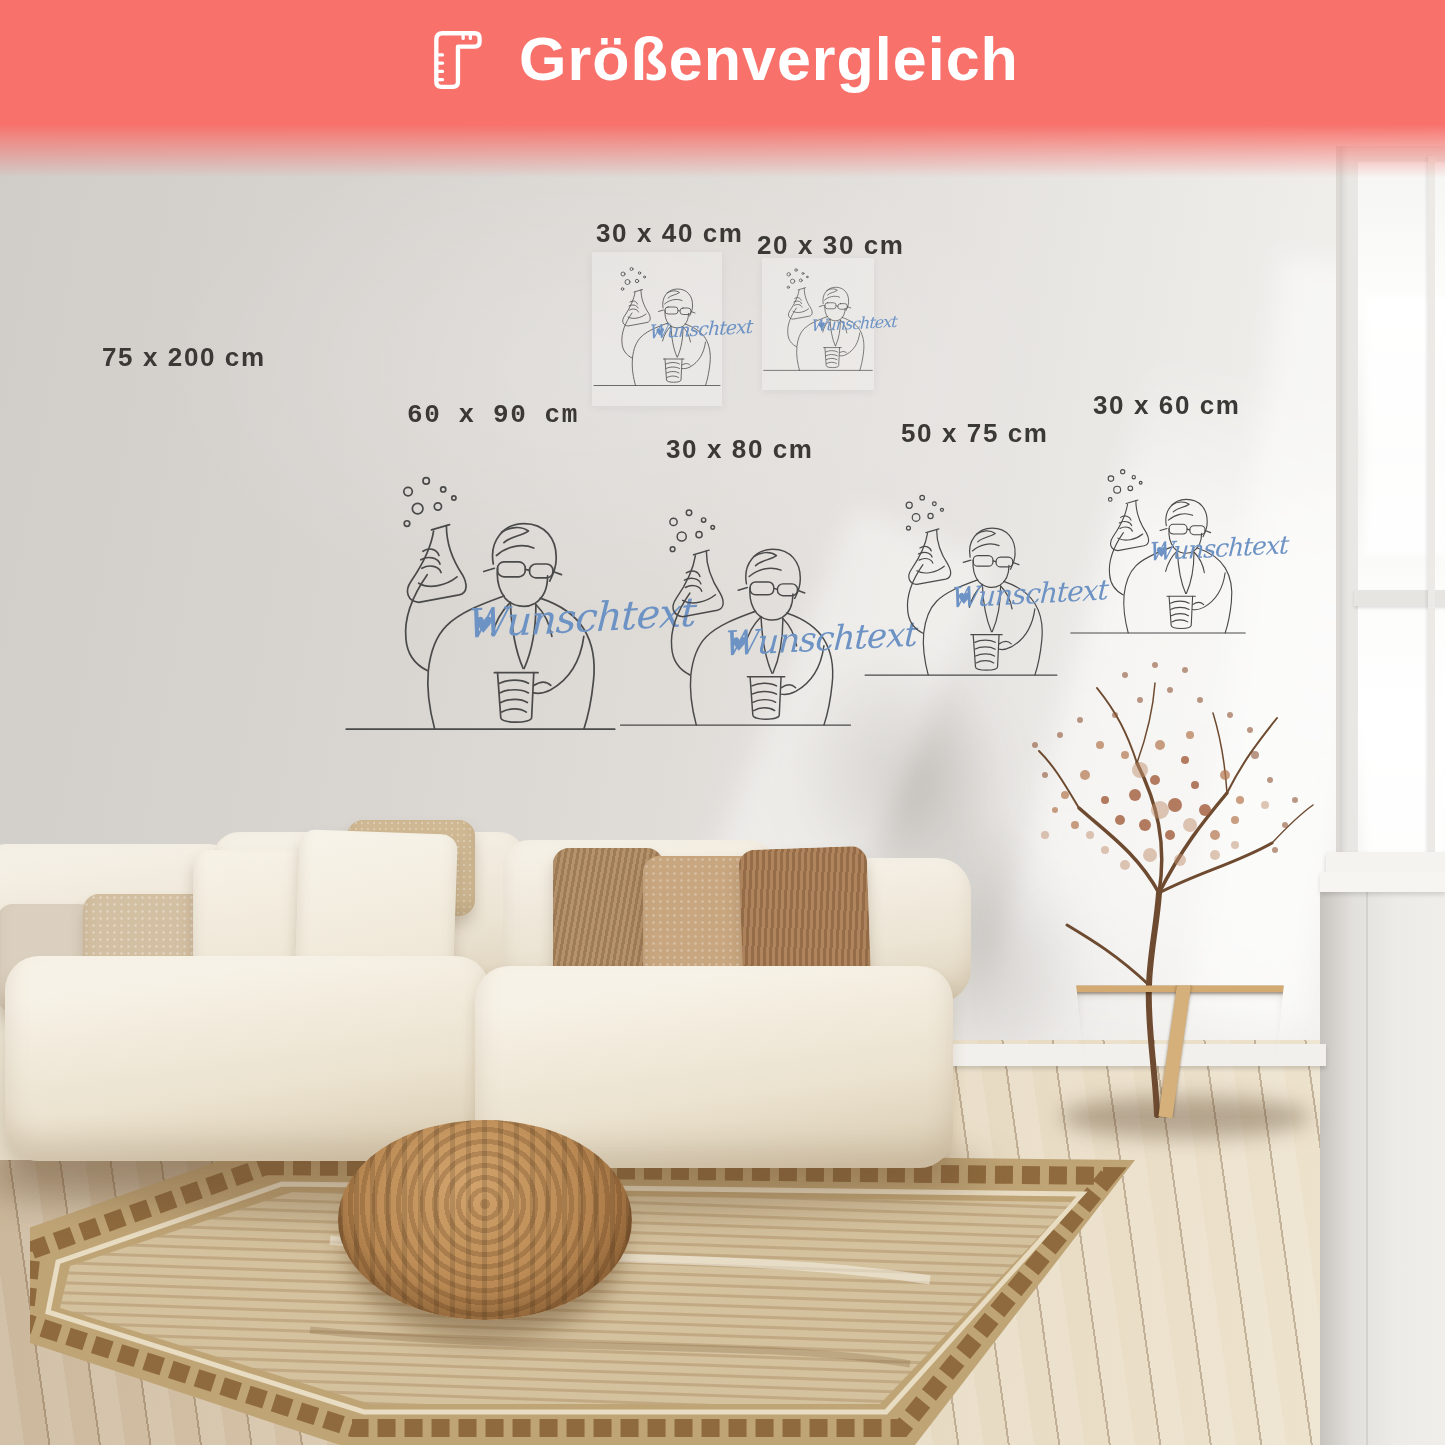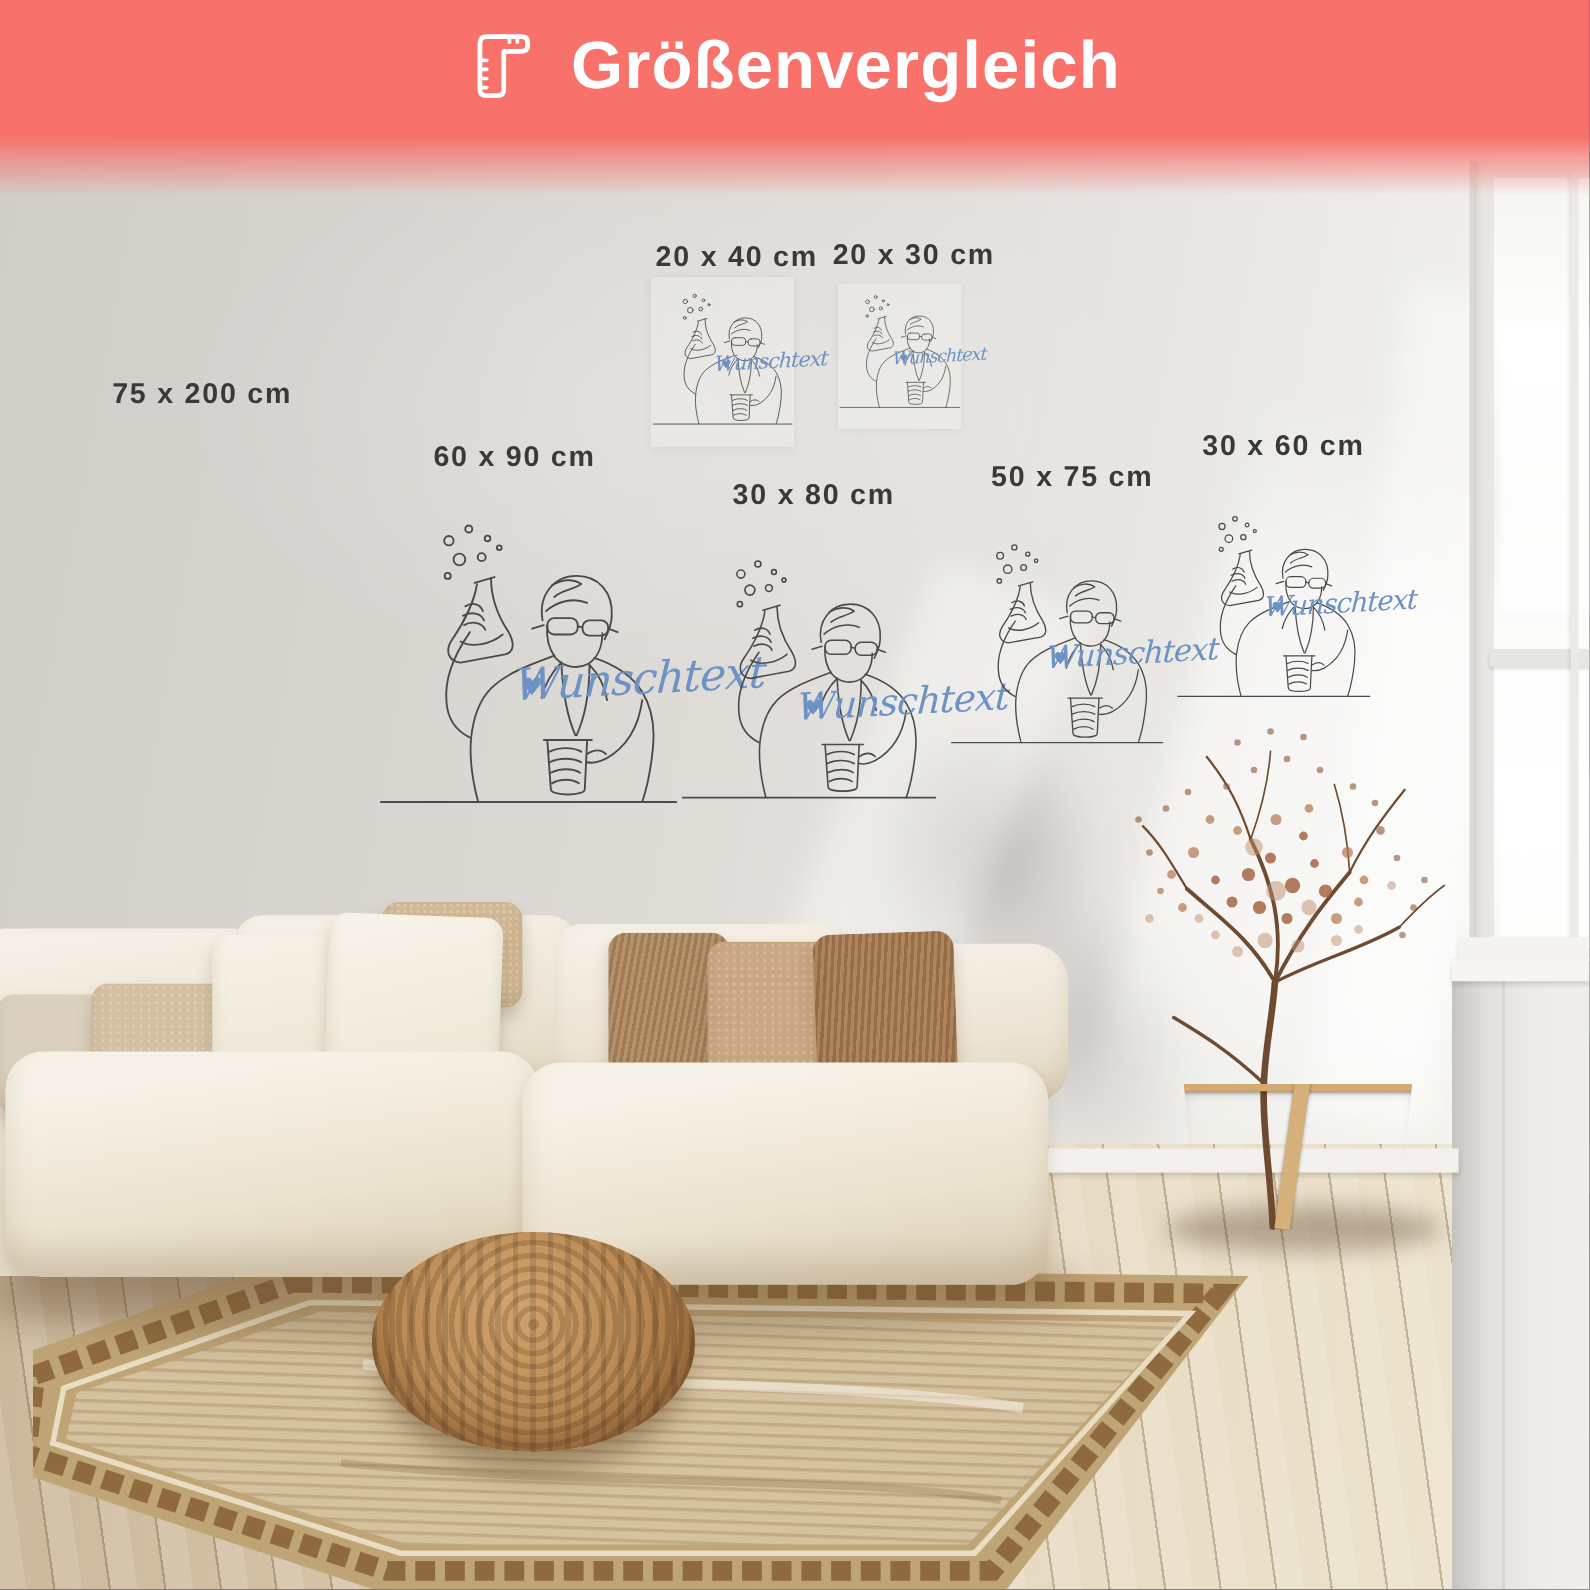--- a/index.html
+++ b/index.html
@@ -122,22 +122,22 @@
   .script .hrt{position:static;font-style:normal;font-size:55%;vertical-align:18%;padding-left:6px;}
   .size-label{z-index:4;color:#3b3936;font-size:26px;font-weight:600;letter-spacing:1.6px;white-space:nowrap;}
   .p3040{left:592px;top:252px;width:130px;height:154px;padding-top:10px;}
   .p2030{left:762px;top:258px;width:112px;height:132px;padding-top:6px;}
   .p6090{left:342px;top:466px;width:277px;height:285px;}
   .p6080{left:617px;top:500px;width:237px;height:262px;}
   .p5075{left:862px;top:487px;width:198px;height:205px;}
   .p4060{left:1068px;top:462px;width:180px;height:170px;}
   .l7510{left:102px;top:342px;}
   .l3040{left:596px;top:218px;}
-  .l2030{left:757px;top:216px;}
-  .l6090{left:394px;top:400px;}
+  .l2030{left:757px;top:230px;}
+  .l6090{left:407px;top:400px;font-family:Liberation Mono, monospace;}
   .l6080{left:666px;top:434px;}
   .l5075{left:901px;top:418px;}
   .l4060{left:1093px;top:390px;}
   .sc3040{top:44%;font-size:19px;}
   .sc2030{top:44%;font-size:16px;}
   .sc6090{top:47%;font-size:40px;}
   .sc6080{top:47%;font-size:34px;}
   .sc5075{top:46%;font-size:28px;}
   .sc4060{top:44%;font-size:25px;}
 </style>
@@ -367,21 +367,21 @@
     <div class="script sc5075"><span>Wunschtext</span><span class="hrt">♥</span></div>
   </div>
   <div class="poster p4060">
     <svg viewBox="0 0 260 250">
         <use href="#chemist"></use>
       </svg>
     <div class="script sc4060"><span>Wunschtext</span><span class="hrt">♥</span></div>
   </div>
 
   <div class="size-label l7510">75 x 200 cm</div>
-  <div class="size-label l3040">20 x 40 cm</div>
+  <div class="size-label l3040">30 x 40 cm</div>
   <div class="size-label l2030">20 x 30 cm</div>
   <div class="size-label l6090">60 x 90 cm</div>
   <div class="size-label l6080">30 x 80 cm</div>
   <div class="size-label l5075">50 x 75 cm</div>
   <div class="size-label l4060">30 x 60 cm</div>
 
   <div class="banner">
     <div class="banner-row">
       <svg width="66" height="66" viewBox="0 0 64 64">
         <g fill="none" stroke="#ffffff" stroke-width="4.2" stroke-linecap="round" stroke-linejoin="round">

